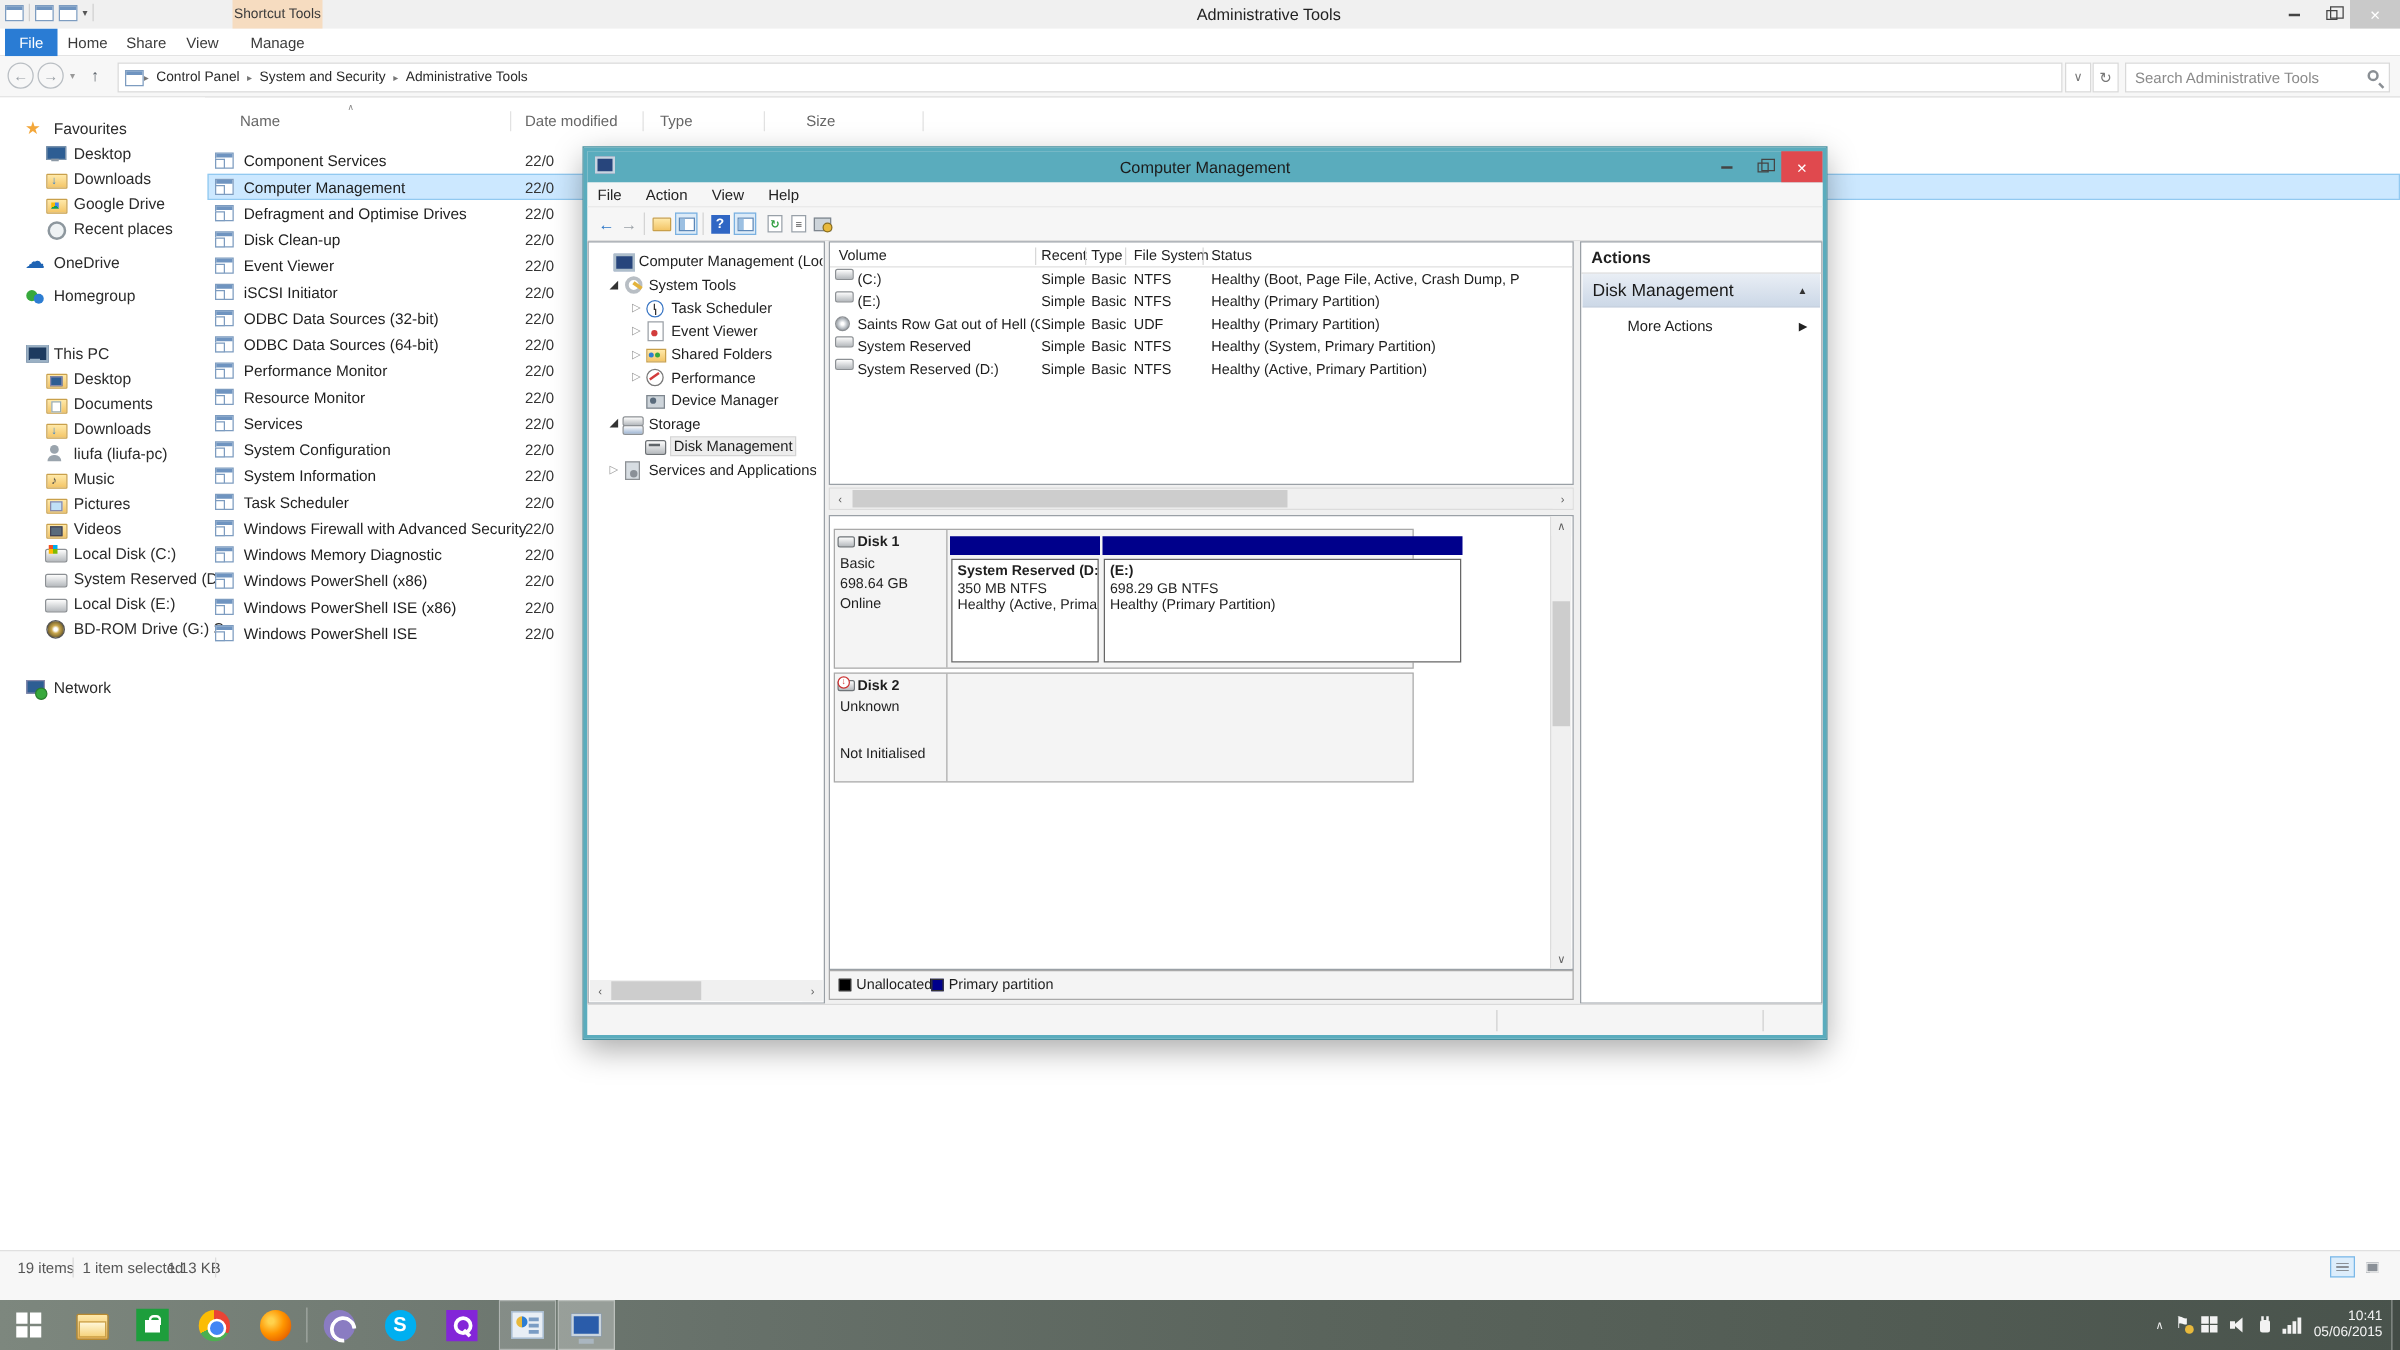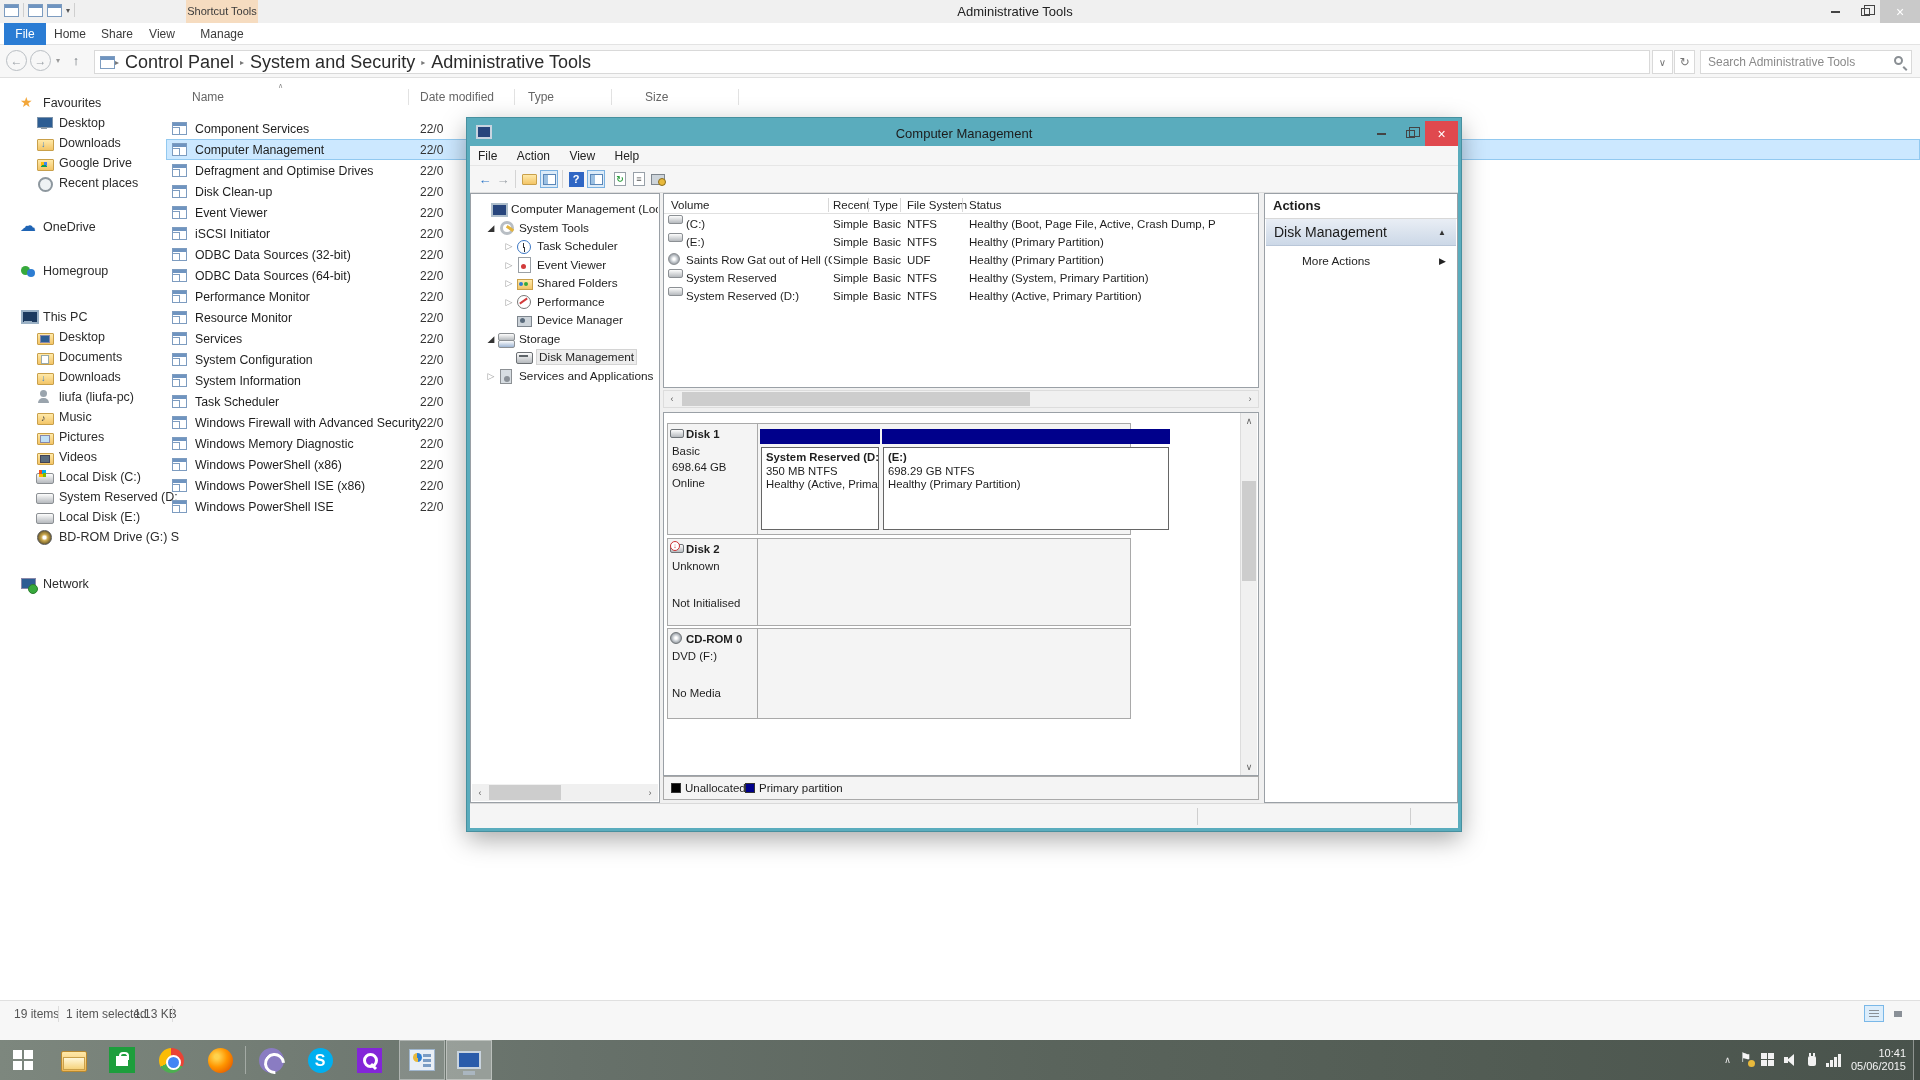--- a/index.html
+++ b/index.html
@@ -37,36 +37,36 @@
             font-size:11px;text-align:center;line-height:16px}
 
   .addr-row{position:absolute;left:0;top:45px;right:0;height:33px;background:#f7f7f7;border-bottom:1px solid #e0e0e0}
   .navcirc{width:21px;height:21px;border-radius:50%;border:1px solid #b9bec3;color:#9aa0a6;display:flex;
            align-items:center;justify-content:center;font-size:12px;background:#f7f7f7}
   .nav-wrap{position:absolute;left:6px;top:5px;display:flex;align-items:center;gap:3px}
   .nav-caret{font-size:8px;color:#999;margin:0 2px}
   .up-btn{width:22px;height:20px;display:flex;align-items:center;justify-content:center;color:#5f666d;font-size:13px}
   .addr-bar{position:absolute;left:94px;top:5px;width:1556px;height:24px;background:#fff;border:1px solid #d9d9d9;
             display:flex;align-items:center;padding-left:5px}
-  .crumb{padding:0 6px;color:#2b2b2b;font-size:18px;line-height:22px}
+  .crumb{padding:0 6px;color:#2b2b2b;font-size:11px;line-height:22px}
   .crumb-sep{font-size:8px;color:#777}
   .addr-btn{position:absolute;top:5px;height:24px;width:21px;background:#fff;border:1px solid #d9d9d9;
             color:#777;display:flex;align-items:center;justify-content:center;font-size:10px}
   .search-box{position:absolute;left:1700px;top:5px;width:212px;height:24px;background:#fff;border:1px solid #d9d9d9}
   .search-box input{position:absolute;left:7px;top:1px;right:26px;bottom:1px;border:none;outline:none;
             font-family:inherit;font-size:12px;color:#3a3a3a;background:transparent}
   .search-box input::placeholder{color:#8a8a8a}
   .mag{position:absolute;right:8px;top:5px;width:9px;height:9px;border:2px solid #8a8f94;border-radius:50%}
   .mag::after{content:"";position:absolute;left:8px;top:8px;width:2px;height:5px;background:#8a8f94;transform:rotate(-45deg)}
 
   
   .sidebar{position:absolute;left:0;top:78px;width:164px;bottom:26px;background:#fff}
   .srow{display:flex;align-items:center;height:20px;color:#2b2b2b;font-size:12.5px;white-space:nowrap}
   .srow.lvl0{padding-left:20px}.srow.lvl1{padding-left:36px}
-  .srow.gap24{margin-top:24px}.srow.gap26{margin-top:26px}.srow.gap27{margin-top:27px}
+  .srow.gap24{margin-top:7px}.srow.gap26{margin-top:26px}.srow.gap27{margin-top:27px}
   .sidebar-list{padding-top:15px}
   .sico{width:18px;height:16px;position:relative;flex:none;margin-right:5px}
   .ico-star .sico::before{content:"★";position:absolute;left:0;top:-1px;font-size:14px;color:#f3a73a}
   .ico-cloud .sico::before{content:"☁";position:absolute;left:0;top:-3px;font-size:16px;color:#1f64b4}
   .ico-monitor .sico::before{content:"";position:absolute;left:1px;top:2px;width:14px;height:9px;background:#2d5d93;border:1px solid #7c93ab}
   .ico-monitor .sico::after{content:"";position:absolute;left:5px;top:12px;width:6px;height:2px;background:#8b98a5}
   .ico-folder .sico::before{content:"";position:absolute;left:1px;top:4px;width:15px;height:10px;
       background:linear-gradient(#ffe9a9,#f3c567);border:1px solid #c9a04a;border-radius:1px}
   .ico-folder .sico::after{position:absolute;font-size:9px;left:5px;top:4px}
   .f-down .sico::after{content:"↓";color:#2d7dd2;font-weight:bold}
@@ -826,29 +826,20 @@
         <div class="drow" style="top:125px;height:88px">
           <div class="dlabel">
             <span class="dico warn"></span>
             <span class="dl-name">Disk 2</span>
             <span class="dl-l2">Unknown</span>
             <span class="dl-l4">Not Initialised</span>
           </div>
           <div class="pcell" style="left:92px;right:0"></div>
         </div>
 
-        <div class="drow" style="top:215px;height:91px">
-          <div class="dlabel">
-            <span class="dico disc"></span>
-            <span class="dl-name">CD-ROM 0</span>
-            <span class="dl-l2">DVD (F:)</span>
-            <span class="dl-l4">No Media</span>
-          </div>
-          <div class="pcell" style="left:92px;right:0"></div>
-        </div>
 
 
         <div class="disk-vscroll">
           <span class="sb-arrow" style="left:0;top:0;width:16px;height:16px">∧</span>
           <span class="sb-arrow" style="left:0;bottom:0;width:16px;height:16px">∨</span>
           <span class="sb-thumb" style="left:1px;top:68px;width:14px;height:100px"></span>
         </div>
       </div>
 
       <div class="legend">

